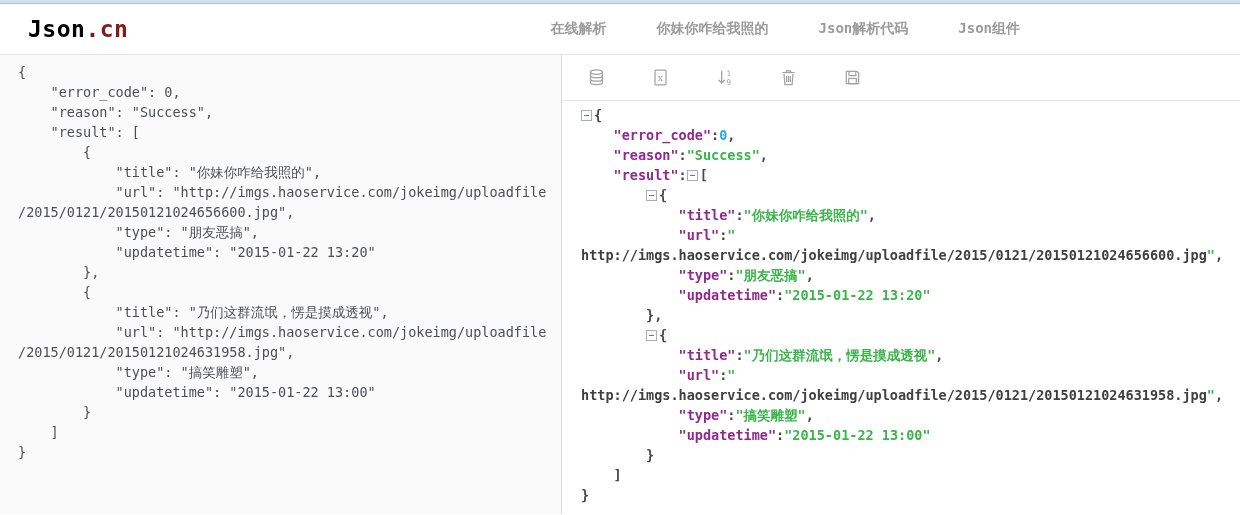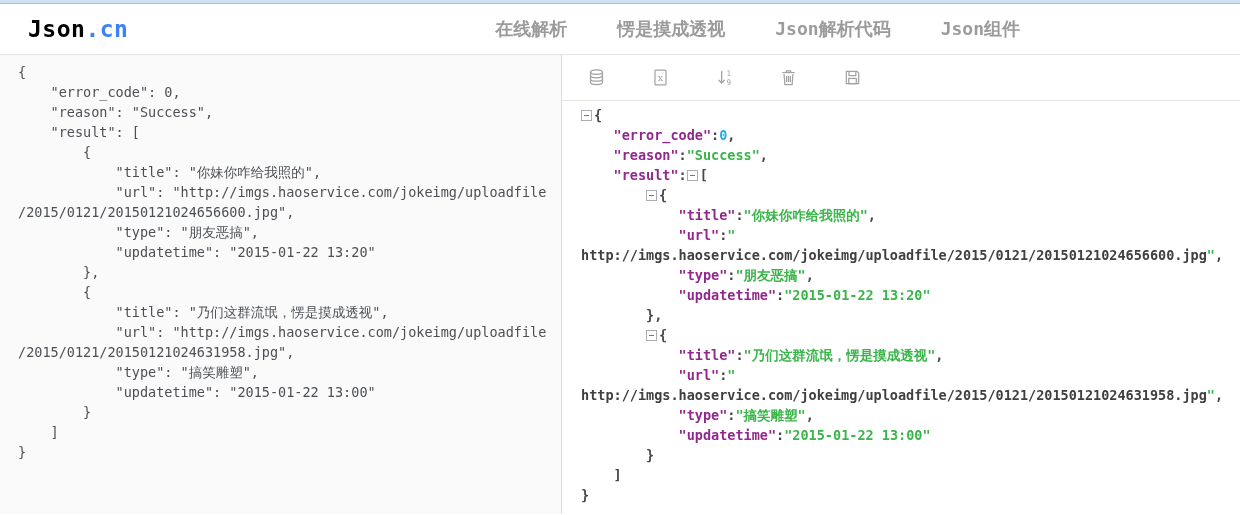--- a/index.html
+++ b/index.html
@@ -3,23 +3,23 @@
 <meta charset="utf-8">
 <title>Json.cn</title>
 <style>
   *{box-sizing:border-box;margin:0;padding:0}
   html,body{width:1240px;height:515px;overflow:hidden;background:#fff;
     font-family:"DejaVu Sans Mono","Liberation Mono",monospace}
   .topstrip{height:4px;background:#cfe1f0;border-bottom:1px solid #b3c1ce}
   .header{height:51px;display:flex;align-items:center;background:#fff;
     border-bottom:1px solid #e4e4e4;padding-left:28px}
   .logo{font-size:23px;font-weight:bold;letter-spacing:.5px;cursor:pointer;white-space:nowrap}
-  .logo .suffix{color:#3b82f6}
+  .logo .suffix{color:#7f1d1d}
   .nav{display:flex;gap:50px;margin-left:auto;margin-right:220px}
-  .nav a{font-size:18px;font-weight:bold;color:#9b9b9b;text-decoration:none;cursor:pointer;white-space:nowrap}
+  .nav a{font-size:14px;font-weight:bold;color:#9b9b9b;text-decoration:none;cursor:pointer;white-space:nowrap}
   .main{display:flex;height:459px}
   .left-panel{width:562px;background:#fafafa;border-right:1px solid #dcdcdc;overflow:hidden}
   .editor{padding:7px 8px 0 18px;font-size:13.5px;line-height:20px;color:#4c4f54;
     white-space:pre-wrap;word-break:break-all;height:100%;outline:none}
   .right-panel{flex:1;display:flex;flex-direction:column;background:#fff;overflow:hidden}
   .toolbar{height:46px;flex:0 0 46px;display:flex;align-items:center;gap:36px;
     padding-left:20px;border-bottom:1px solid #e6e6e6;background:#fff}
   .tbtn{width:28px;height:28px;display:flex;align-items:center;justify-content:center;
     background:none;border:none;cursor:pointer;padding:0}
   .viewer{padding:4px 0 0 19px;font-size:13.5px;line-height:20px;font-weight:bold;color:#45474c}
@@ -38,21 +38,21 @@
 <body>
 
 <div class="topstrip"></div>
 
 <div class="header">
   <div class="logo">
     <span>Json</span><span class="suffix">.cn</span>
   </div>
   <div class="nav">
     <a>在线解析</a>
-    <a>愣是摸成透视</a>
+    <a>你妹你咋给我照的</a>
     <a>Json解析代码</a>
     <a>Json组件</a>
   </div>
 </div>
 
 <div class="main">
 
   <div class="left-panel">
     <pre class="editor">{
     "error_code": 0,

